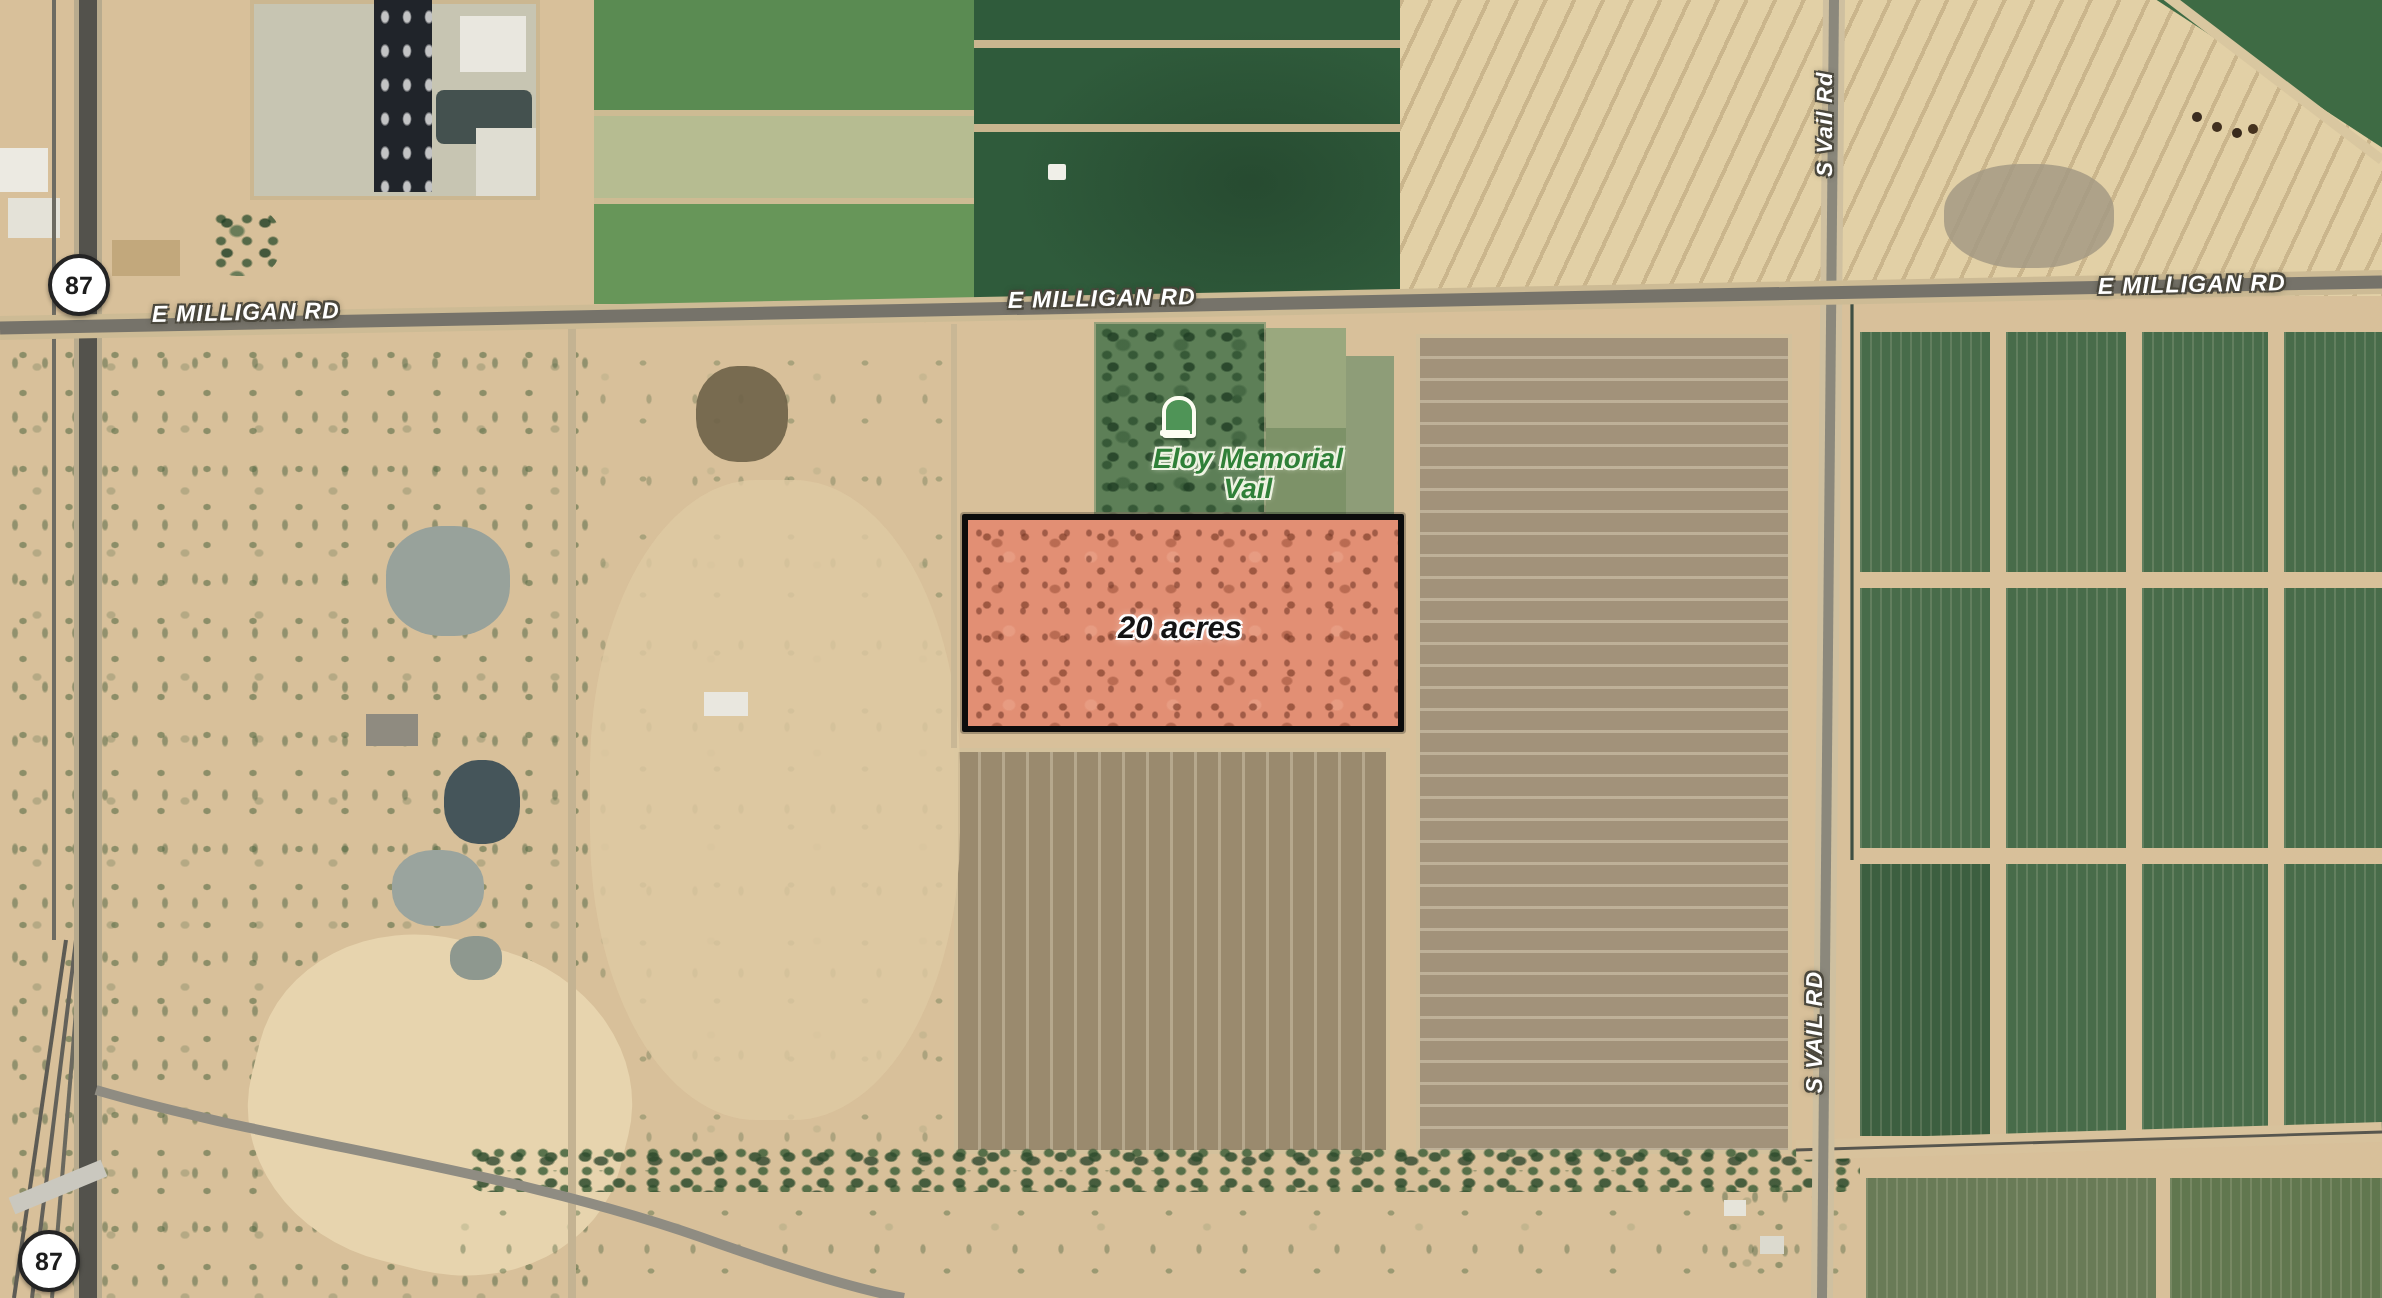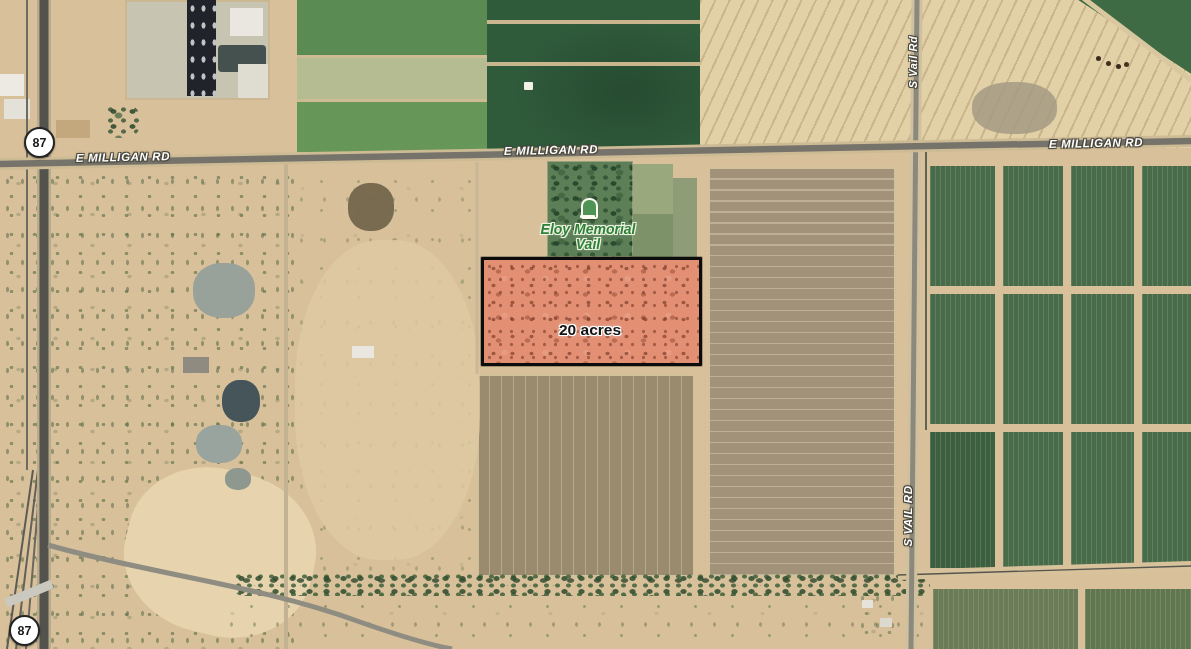--- a/index.html
+++ b/index.html
@@ -42,21 +42,21 @@
     text-shadow:-1px -1px 0 #4a473c,1px -1px 0 #4a473c,-1px 1px 0 #4a473c,
        1px 1px 0 #4a473c,0 0 3px rgba(50,48,38,.9);}
   .vail-label{transform:rotate(-90deg);transform-origin:center;}
   .shield{width:27px;height:27px;border-radius:50%;background:#fff;
     border:2px solid #242424;color:#1c1c1c;font-weight:bold;font-size:12.5px;
     display:flex;align-items:center;justify-content:center;
     box-shadow:0 1px 2px rgba(0,0,0,.4);}
   .park-label{color:#2f8038;font-weight:bold;font-style:italic;font-size:14px;
     text-align:center;line-height:15px;white-space:nowrap;
     text-shadow:-1px -1px 0 #eef3e2,1px -1px 0 #eef3e2,-1px 1px 0 #eef3e2,
-      1px 1px 0 #eef3e2,0 0 3px #f2f5e6;}
+      1px 1px 0 #eef3e2,0 0 3px #f2f5e6;margin-left:36px;}
   .tombstone{width:13px;height:17px;background:#4f9457;border:2.5px solid #fdfdf2;
     border-radius:8px 8px 2px 2px;box-shadow:0 1px 1px rgba(0,0,0,.35);}
   .tombstone:after{content:"";display:block;width:15px;height:3px;margin:15px -3px 0 -3px;
     background:#fdfdf2;border-radius:1px;}
   
   .parcel{border:3.5px solid #0c0c0c;border-radius:1px;background-color:#e28f74;
     background-image:
       radial-gradient(rgba(122,58,38,.65) 1.6px, transparent 2.4px),
       radial-gradient(rgba(108,50,34,.55) 1.1px, transparent 1.8px),
       radial-gradient(rgba(145,72,48,.5) 2.2px, transparent 3.2px),
@@ -174,21 +174,21 @@
     <line x1="1082" y1="-3" x2="1191" y2="80" stroke="#d9c7a0" stroke-width="5"></line>
 
     <line x1="917" y1="0" x2="911" y2="649" stroke="#cfc0a0" stroke-width="11"></line>
     <line x1="917" y1="0" x2="911" y2="649" stroke="#8b887c" stroke-width="5"></line>
 
     <line x1="0" y1="164" x2="1191" y2="141" stroke="#cdbb95" stroke-width="12"></line>
     <line x1="0" y1="164" x2="1191" y2="141" stroke="#76736a" stroke-width="6.5"></line>
   </svg>
 
   <div class="abs parcel" style="left:481px;top:257px;width:215px;height:103px;"></div>
-  <div class="abs parcel-label" style="left:590px;top:330px;transform:translate(-50%,-50%);">20 acres</div>
+  <div class="abs parcel-label" style="left:590px;top:315px;transform:translate(-50%,-50%);font-style:italic;">20 acres</div>
 
   <div class="abs road-label" style="left:123px;top:157px;transform:translate(-50%,-50%) rotate(-1.2deg);">E MILLIGAN RD</div>
   <div class="abs road-label" style="left:551px;top:150px;transform:translate(-50%,-50%) rotate(-1.2deg);">E MILLIGAN RD</div>
   <div class="abs road-label" style="left:1096px;top:143px;transform:translate(-50%,-50%) rotate(-1.2deg);">E MILLIGAN RD</div>
 
   <div class="abs road-label vail-label" style="left:913px;top:62px;transform:translate(-50%,-50%) rotate(-90deg);font-size:11px;">S Vail Rd</div>
   <div class="abs road-label vail-label" style="left:908px;top:516px;transform:translate(-50%,-50%) rotate(-90deg);">S VAIL RD</div>
 
   <div class="abs shield" style="left:24px;top:127px;">
       <span>87</span>

